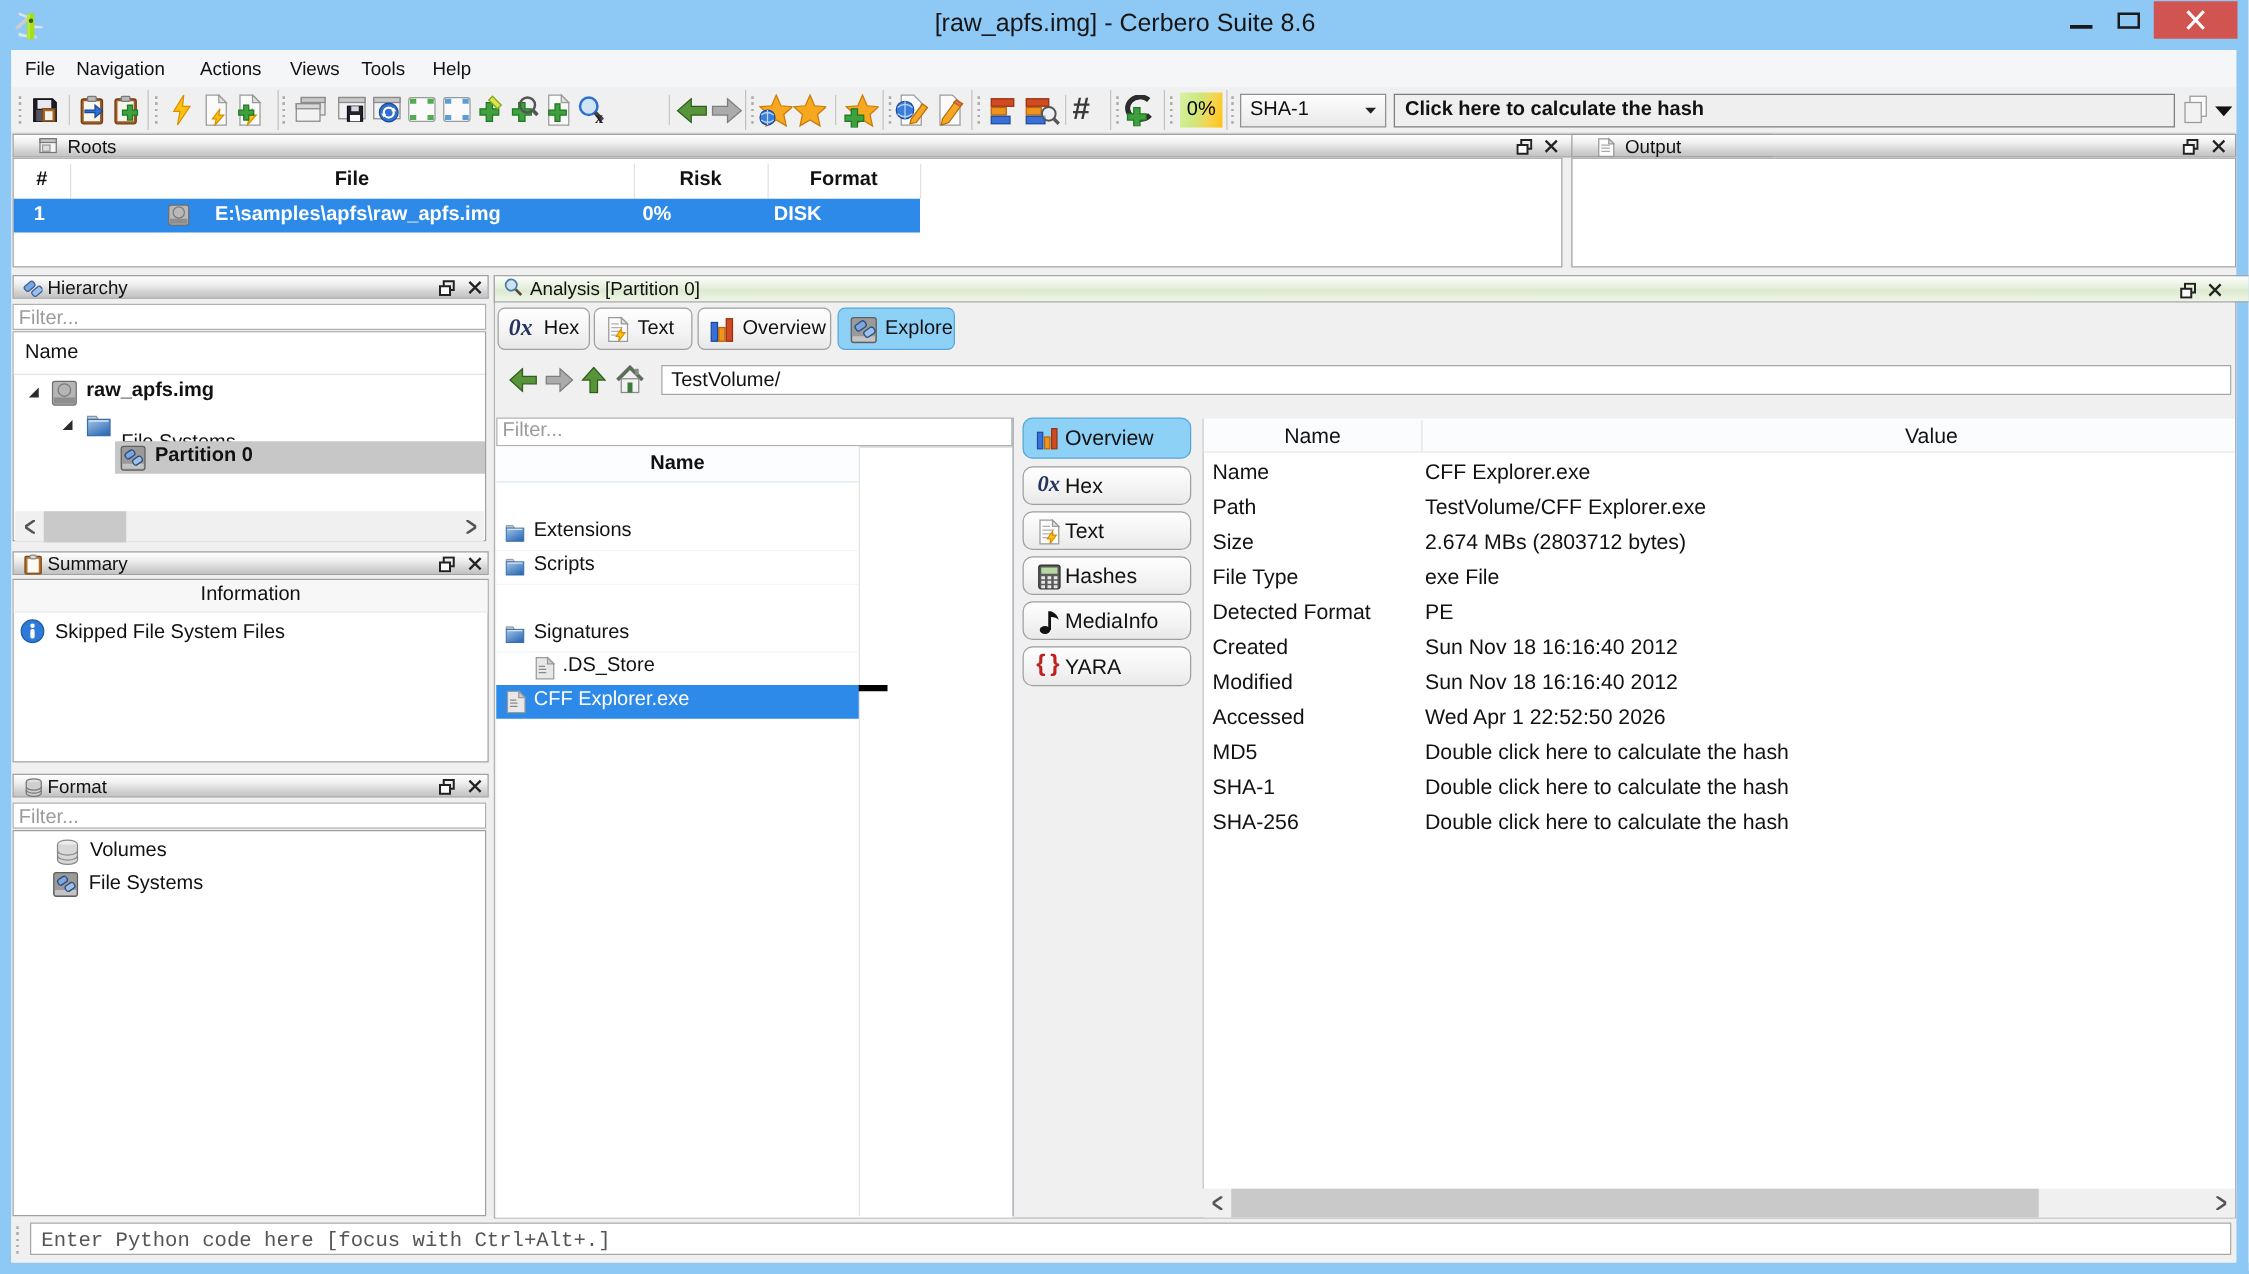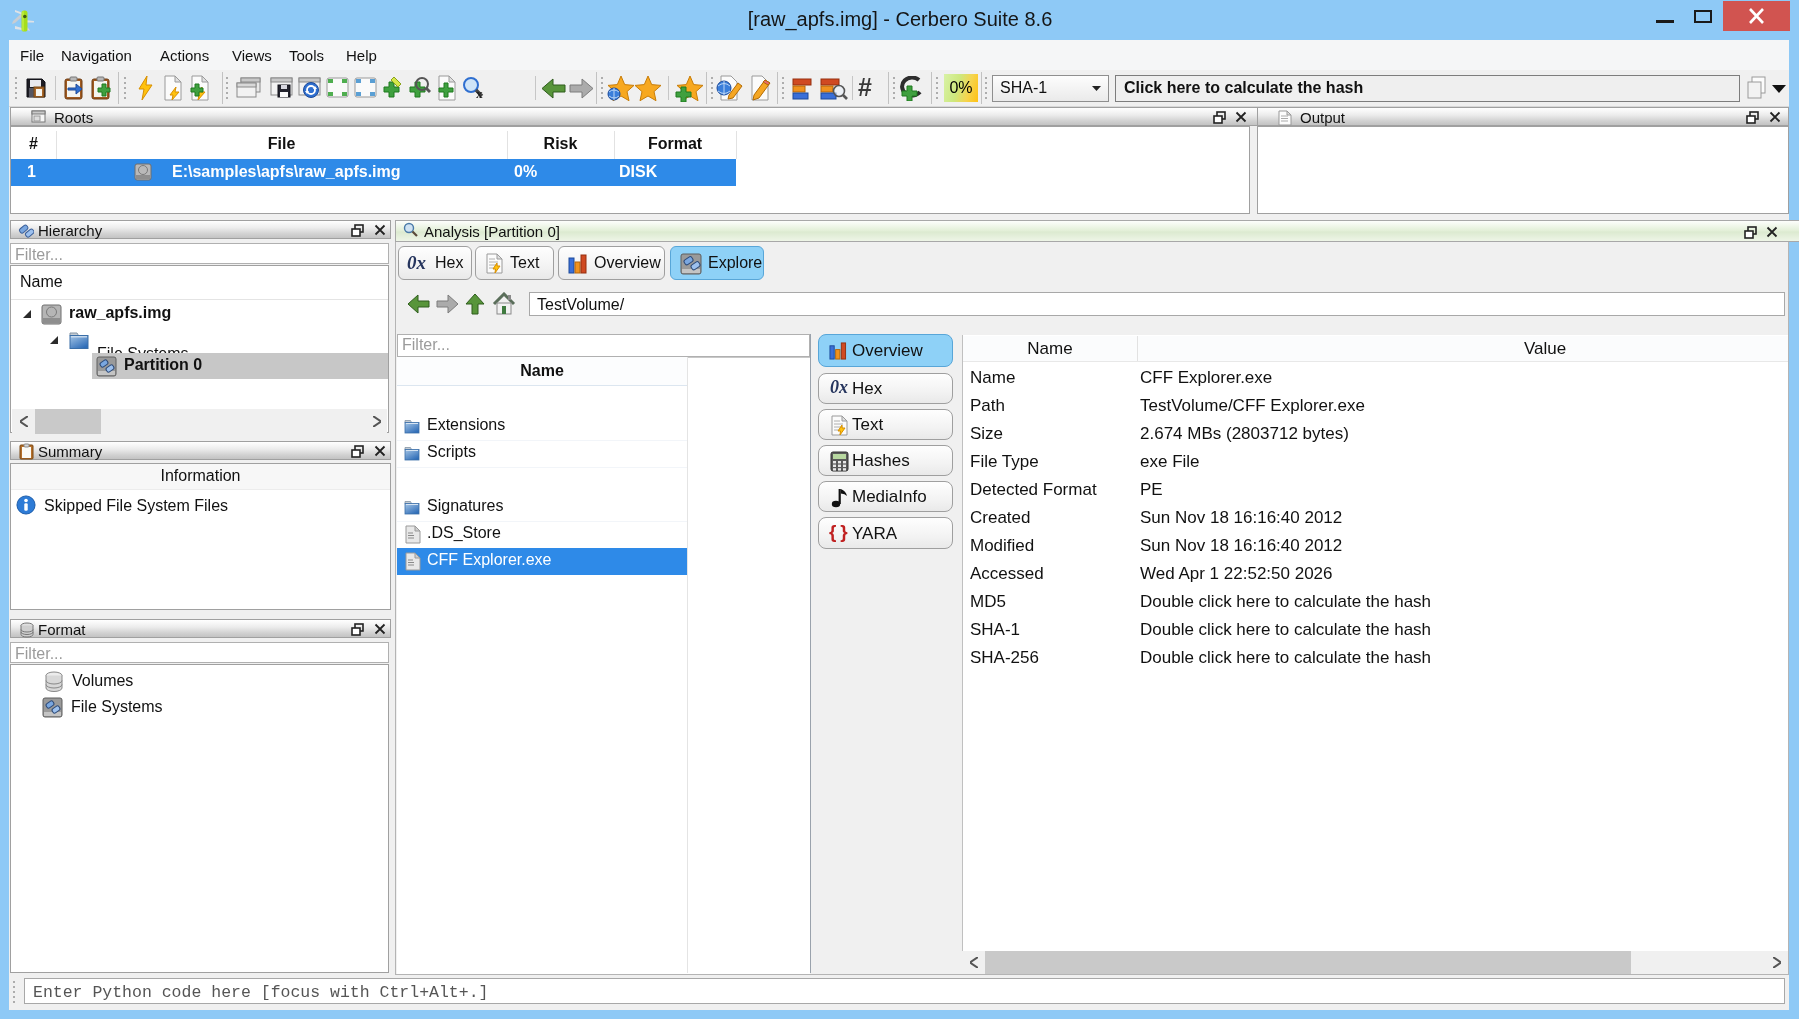--- a/index.html
+++ b/index.html
@@ -496,21 +496,21 @@
  <div class="tt" style="left:30px;top:3px;font-size:16px">Scripts</div>
 </div>
 <div class="row" style="left:397px;top:494px;width:290px;height:27px;border-bottom:1px solid #f2f5f9">
  <svg class="abs" style="left:7px;top:6px" width="16" height="16" viewBox="0 0 16 16">
         <path d="M1 1.5 H6.5 L7.5 3.5 H1 Z" fill="#c4ccd4" stroke="#8494a4" stroke-width="0.8"></path>
         <rect x="1" y="3.5" width="14" height="10.5" fill="url(#fg1)" stroke="#3a6ea8" stroke-width="0.8"></rect>
         <path d="M2 4.5 H14" stroke="#d6e4f2" stroke-width="1"></path>
       </svg>
  <div class="tt" style="left:30px;top:3px;font-size:16px">Signatures</div>
 </div>
-<div class="row" style="left:397px;top:521px;width:290px;height:27px;border-bottom:1px solid #000000">
+<div class="row" style="left:420px;top:521px;width:290px;height:27px;border-bottom:5px solid #000000">
  <svg class="abs" style="left:8px;top:4px" width="16" height="19" viewBox="0 0 16 19">
         <path d="M1 1 H10 L15 6 V18 H1 Z" fill="#e8e8e8" stroke="#9a9a9a"></path>
         <path d="M10 1 V6 H15 Z" fill="#cfcfcf" stroke="#9a9a9a"></path>
         <path d="M3 8 H8 M3 10.5 H9 M3 13 H9" stroke="#8a8a8a"></path>
       </svg>
  <div class="tt" style="left:30px;top:3px;font-size:16px">.DS_Store</div>
 </div>
 <div class="abs" style="left:397px;top:548px;width:290px;height:27px;background:#2e8ae8">
  <svg class="abs" style="left:8px;top:4px" width="16" height="19" viewBox="0 0 16 19">
         <path d="M1 1 H10 L15 6 V18 H1 Z" fill="#e8e8e8" stroke="#9a9a9a"></path>

